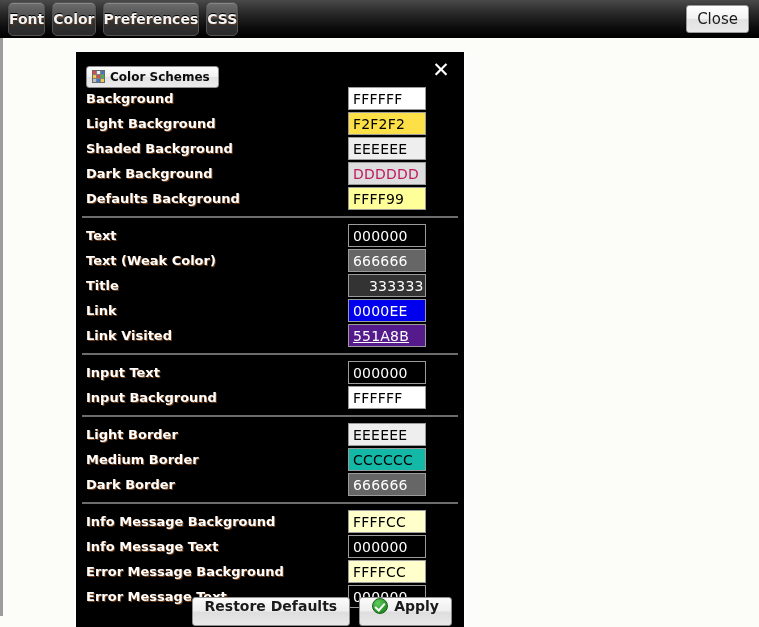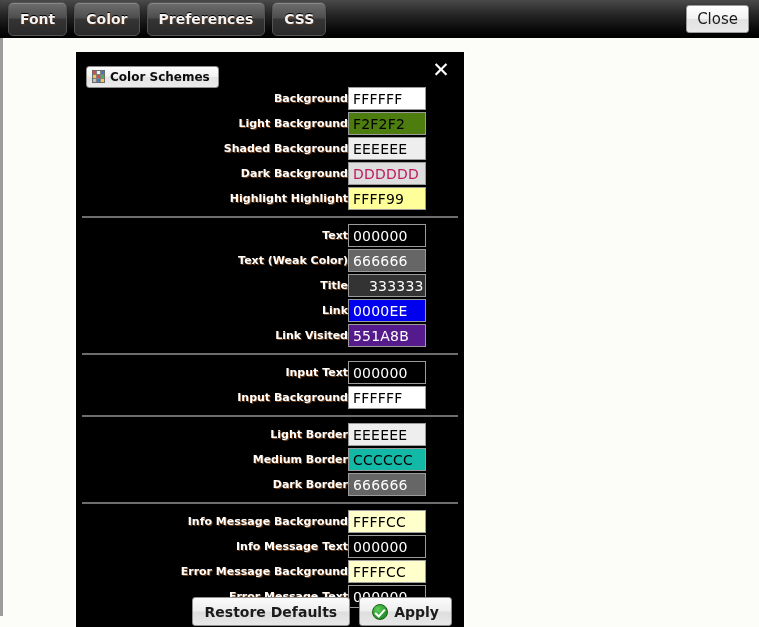--- a/index.html
+++ b/index.html
@@ -25,21 +25,21 @@
     background: linear-gradient(to bottom, #4a4a4a 0%, #262626 38%, #0b0b0b 75%, #000000 100%);
     display: flex;
     align-items: center;
     padding: 0 8px;
     z-index: 30;
   }
 
   .tb-btn {
     height: 34px;
     margin-right: 7px;
-    padding: 0 11px;
+    padding: 0 0;
     display: inline-flex;
     align-items: center;
     justify-content: center;
     border: 1px solid #545454;
     border-radius: 5px;
     background: linear-gradient(to bottom, #6e6e6e 0%, #4e4e4e 45%, #343434 52%, #2a2a2a 100%);
     color: #f3f3f3;
     font-size: 14px;
     font-weight: bold;
     text-shadow: 0 -1px 0 #000, 1px 1px 0 rgba(120,60,20,0.55);
@@ -161,26 +161,25 @@
 
   .crow {
     display: flex;
     align-items: center;
     height: 25px;
     padding: 0 0 0 10px;
   }
 
   .crow-label {
     color: #FFFFFF;
-    font-size: 11px;
+    font-size: 13px;
     font-weight: bold;
     flex: 1 1 auto;
     white-space: nowrap;
     text-shadow: 1px 1px 0 rgba(150,80,25,0.75);
-    text-align: right;
   }
 
   .crow-swatch {
     flex: none;
     width: 78px;
     height: 23px;
     margin-right: 38px;
     border: 1px solid #9b9b9b;
     display: flex;
     align-items: center;
@@ -203,21 +202,20 @@
     justify-content: flex-end;
     align-items: center;
     padding-right: 12px;
   }
 
   .foot-btn {
     height: 29px;
     margin-left: 9px;
     padding: 0 12px;
     display: inline-flex;
-    align-items: center;
     justify-content: center;
     border: 1px solid #8f8f8f;
     border-radius: 3px;
     background: linear-gradient(to bottom, #fbfbfb 0%, #eeeeee 48%, #dedede 52%, #e8e8e8 100%);
     color: #1b1b1b;
     font-size: 14px;
     font-weight: bold;
     cursor: pointer;
     box-shadow: 0 1px 1px rgba(0,0,0,0.45);
     white-space: nowrap;
@@ -293,32 +291,32 @@
   </div>
 
   <div id="rows-area">
       <div class="group">
         <div class="crow">
           <div class="crow-label">Background</div>
           <div class="crow-swatch" style="background: rgb(255, 255, 255); color: rgb(0, 0, 0);">FFFFFF</div>
         </div>
         <div class="crow">
           <div class="crow-label">Light Background</div>
-          <div class="crow-swatch" style="background: #4d7c0f; color: rgb(0, 0, 0);">F2F2F2</div>
+          <div class="crow-swatch" style="background: #fde047; color: rgb(0, 0, 0);">F2F2F2</div>
         </div>
         <div class="crow">
           <div class="crow-label">Shaded Background</div>
           <div class="crow-swatch" style="background: rgb(238, 238, 238); color: rgb(0, 0, 0);">EEEEEE</div>
         </div>
         <div class="crow">
           <div class="crow-label">Dark Background</div>
           <div class="crow-swatch" style="background: rgb(221, 221, 221); color: #be185d;">DDDDDD</div>
         </div>
         <div class="crow">
-          <div class="crow-label">Highlight Highlight</div>
+          <div class="crow-label">Defaults Background</div>
           <div class="crow-swatch" style="background: rgb(255, 255, 153); color: rgb(0, 0, 0);">FFFF99</div>
         </div>
       </div>
       <div class="group-sep"></div>
       <div class="group">
         <div class="crow">
           <div class="crow-label">Text</div>
           <div class="crow-swatch" style="background: rgb(0, 0, 0); color: rgb(255, 255, 255);">000000</div>
         </div>
         <div class="crow">
@@ -328,21 +326,21 @@
         <div class="crow">
           <div class="crow-label">Title</div>
           <div class="crow-swatch" style="background: rgb(51, 51, 51); color: rgb(255, 255, 255); padding-left: 20px;">333333</div>
         </div>
         <div class="crow">
           <div class="crow-label">Link</div>
           <div class="crow-swatch" style="background: rgb(0, 0, 238); color: rgb(255, 255, 255);">0000EE</div>
         </div>
         <div class="crow">
           <div class="crow-label">Link Visited</div>
-          <div class="crow-swatch" style="background: rgb(85, 26, 139); color: rgb(255, 255, 255);">551A8B</div>
+          <div class="crow-swatch" style="background: rgb(85, 26, 139); color: rgb(255, 255, 255); text-decoration: underline;">551A8B</div>
         </div>
       </div>
       <div class="group-sep"></div>
       <div class="group">
         <div class="crow">
           <div class="crow-label">Input Text</div>
           <div class="crow-swatch" style="background: rgb(0, 0, 0); color: rgb(255, 255, 255);">000000</div>
         </div>
         <div class="crow">
           <div class="crow-label">Input Background</div>

